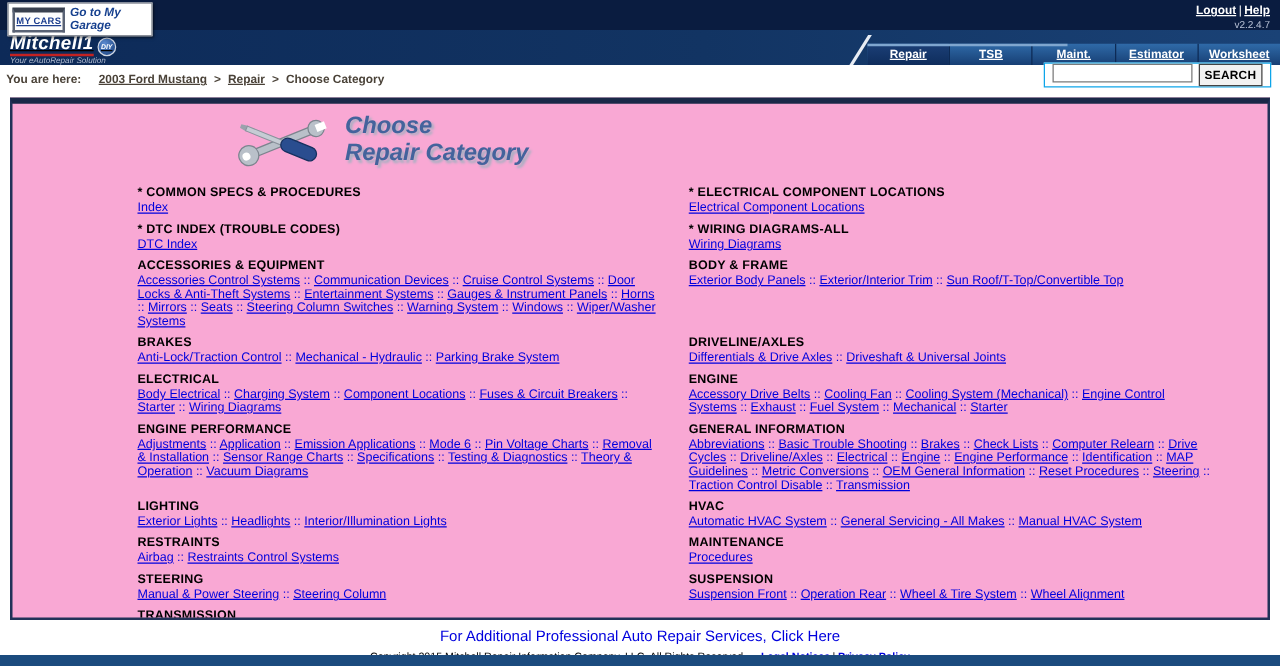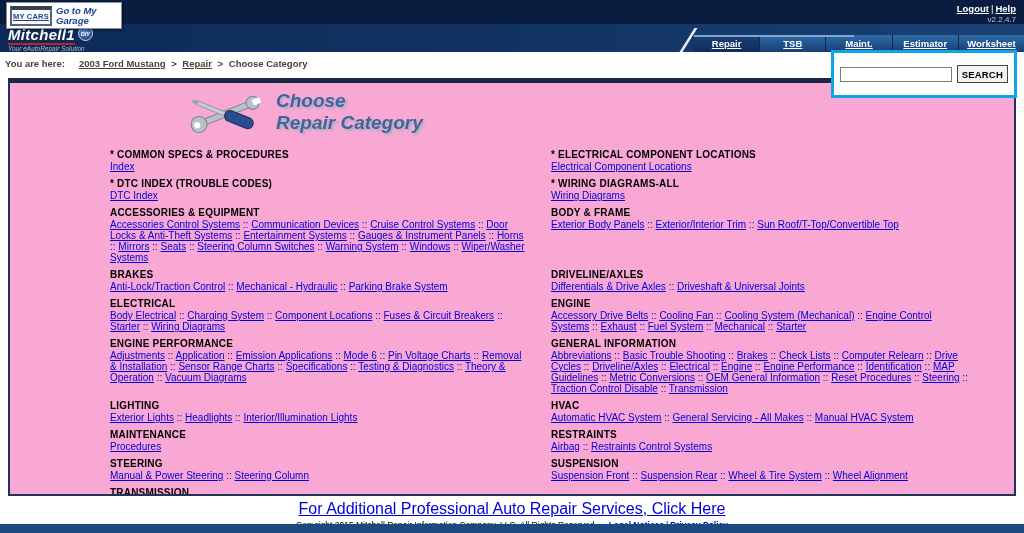--- a/index.html
+++ b/index.html
@@ -20,21 +20,21 @@
   .top-right { position:absolute; right:8px; top:3px; text-align:right; }
   .top-right .links { font-size:9.5px; font-weight:bold; }
   .top-right a { color:#fff; text-decoration:underline; }
   .top-right .pipe { color:#fff; font-weight:normal; padding:0 2px; }
   .version { font-size:8px; color:#b9c2d6; margin-top:1px; }
 
   
   .logobar { position:relative; height:28px;
     background:linear-gradient(90deg,#0d2a58 0%, #123463 55%, #1a4276 100%); }
   .logo { position:absolute; left:8px; top:2px; }
-  .logo-row { display:flex; align-items:flex-start; gap:3px; }
+  .logo-row { display:flex; align-items:flex-end; gap:3px;text-decoration:underline; }
   .logo-text { color:#fff; font-size:15px; font-weight:bold; font-style:italic;
     letter-spacing:.3px; border-bottom:2px solid #c32222; padding-bottom:0; }
   .logo-badge { width:15px; height:15px; border-radius:50%;
     background:radial-gradient(circle at 35% 30%, #5d8bd0, #123a77);
     border:1px solid #cfd6e2; color:#fff; font-size:5.5px; font-weight:bold;
     font-style:italic; display:flex; align-items:center; justify-content:center; }
   .tagline { font-size:6.5px; color:#aeb9cf; font-style:italic; margin-top:0px; }
 
   .slash { position:absolute; right:334px; bottom:0; width:3px; height:24px;
     background:#e8edf4; transform:skewX(-32deg); }
@@ -46,21 +46,21 @@
     text-decoration:underline; line-height:17px; border-right:1px solid #0d2a55; }
   .tab:last-child { border-right:none; }
   .tab.active { background:linear-gradient(180deg,#1b3f77,#0f2d5c); }
 
   
   .midband { position:relative; height:24px; background:#fff; }
   .breadcrumb { padding:6px 0 0 5px; font-size:9.5px; color:#4a4238; font-weight:bold; }
   .breadcrumb a { color:#4a4238; text-decoration:underline; }
   .breadcrumb .bc-sep { padding:0 3px; }
   .search-panel { position:absolute; right:7px; top:-2px; background:#fff;
-    border:3px solid #0ea5e9; padding:12px 6px; display:flex; gap:5px; align-items:center; }
+    border:1px solid #0ea5e9; padding:0 6px; display:flex; gap:5px; align-items:flex-start; }
   .search-input { width:112px; height:15px; border:1px solid #7a7a7a; font-size:10px; padding:0 2px; }
   .search-btn { font-size:9.5px; font-weight:bold; color:#000; background:#f2f2f2;
     border:1px solid #444; height:18px; padding:0 4px; letter-spacing:.2px; }
 
   
   .mainbox { margin:2px 8px 0 8px; height:418px; background:#f9a8d4;
     border:2px solid #223258; border-top:5px solid #1a2848; overflow:hidden; }
   .title-row { display:flex; align-items:flex-start; margin:8px 0 12px 176px; }
   .title-text { margin-left:12px; font-style:italic; font-weight:bold; color:#44639c;
     font-size:19px; line-height:1.05; text-shadow:2px 2px 2px #a8b0c2; }
@@ -71,21 +71,21 @@
   .cell.left .section { max-width:420px; }
   .cell.right .section { max-width:418px; }
   .section-header { font-size:10px; font-weight:bold; color:#000; line-height:11px;
     letter-spacing:.2px; margin-bottom:1px; }
   .section-links { font-size:10px; line-height:11px; }
   .cat-link { color:#0000dd; text-decoration:underline; }
   .sep { color:#0000dd; text-decoration:none; }
 
   
   .footer { text-align:center; margin-top:4px; }
-  .services a { font-size:16px; color:#0000dd; text-decoration:underline; }
+  .services a { font-size:12px; color:#0000dd; }
   .copyright { font-size:8.5px; color:#000; margin-top:2px; }
   .copyright a { color:#0000dd; font-weight:bold; text-decoration:underline; }
   .copyright .pipe { padding:0 2px; }
   .legal-group { margin-left:12px; }
   .toplink { margin-top:2px; }
 
   .bottombar { position:absolute; left:0; bottom:0; width:1024px; height:9px; background:#1b4b7e; }
 </style>
 </head>
 <body>
@@ -238,42 +238,42 @@
           <div class="section-header">LIGHTING</div>
           <div class="section-links"><a class="cat-link">Exterior Lights</a><span class="sep"> :: </span><a class="cat-link">Headlights</a><span class="sep"> :: </span><a class="cat-link">Interior/Illumination Lights</a></div>
         </div>
       </div>
       <div class="cell left">
         <div class="section">
           <div class="section-header">HVAC</div>
           <div class="section-links"><a class="cat-link">Automatic HVAC System</a><span class="sep"> :: </span><a class="cat-link">General Servicing - All Makes</a><span class="sep"> :: </span><a class="cat-link">Manual HVAC System</a></div>
         </div>
       </div>
+      <div class="cell right">
+        <div class="section">
+          <div class="section-header">RESTRAINTS</div>
+          <div class="section-links"><a class="cat-link">Airbag</a><span class="sep"> :: </span><a class="cat-link">Restraints Control Systems</a></div>
+        </div>
+      </div>
       <div class="cell left">
         <div class="section">
           <div class="section-header">MAINTENANCE</div>
           <div class="section-links"><a class="cat-link">Procedures</a></div>
         </div>
       </div>
-      <div class="cell right">
-        <div class="section">
-          <div class="section-header">RESTRAINTS</div>
-          <div class="section-links"><a class="cat-link">Airbag</a><span class="sep"> :: </span><a class="cat-link">Restraints Control Systems</a></div>
-        </div>
-      </div>
       <div class="cell left">
         <div class="section">
           <div class="section-header">STEERING</div>
           <div class="section-links"><a class="cat-link">Manual &amp; Power Steering</a><span class="sep"> :: </span><a class="cat-link">Steering Column</a></div>
         </div>
       </div>
       <div class="cell right">
         <div class="section">
           <div class="section-header">SUSPENSION</div>
-          <div class="section-links"><a class="cat-link">Suspension Front</a><span class="sep"> :: </span><a class="cat-link">Suspension Rear</a><span class="sep"> :: </span><a class="cat-link">Wheel &amp; Tire System</a><span class="sep"> :: </span><a class="cat-link">Wheel Alignment</a></div>
+          <div class="section-links"><a class="cat-link">Suspension Front</a><span class="sep"> :: </span><a class="cat-link">Operation Rear</a><span class="sep"> :: </span><a class="cat-link">Wheel &amp; Tire System</a><span class="sep"> :: </span><a class="cat-link">Wheel Alignment</a></div>
         </div>
       </div>
       <div class="cell left">
         <div class="section">
           <div class="section-header">TRANSMISSION</div>
         </div>
       </div>
       <div class="cell right"></div>
     </div>
 </div>

